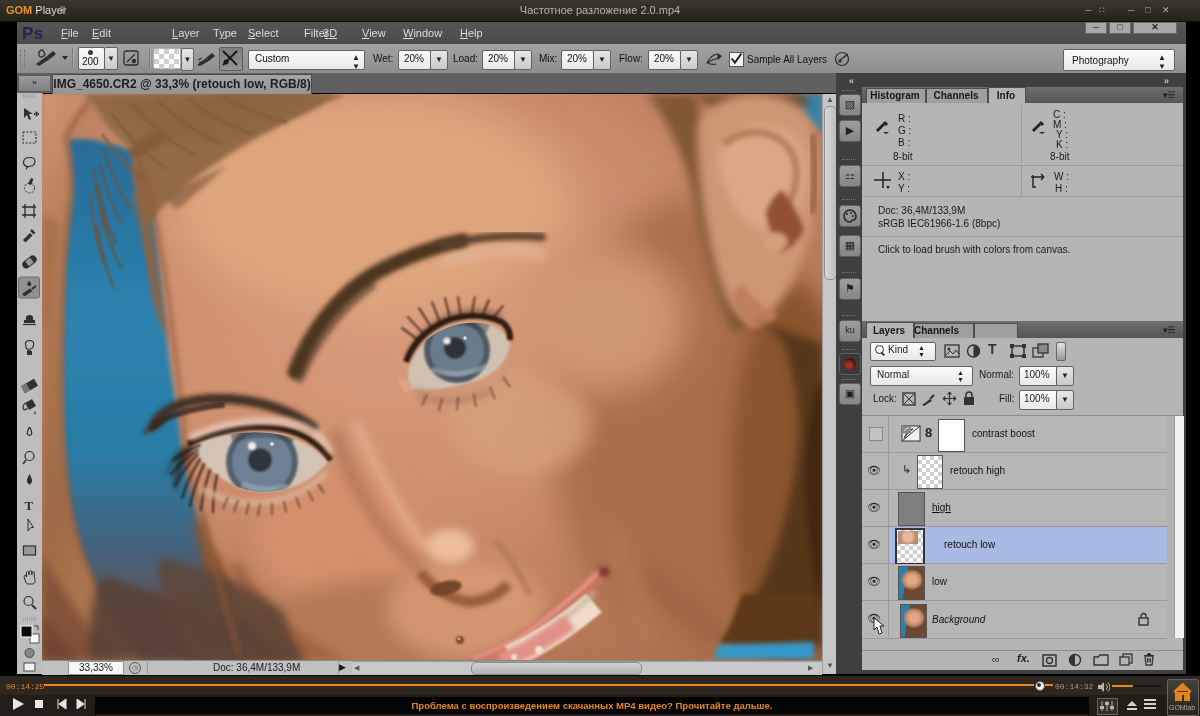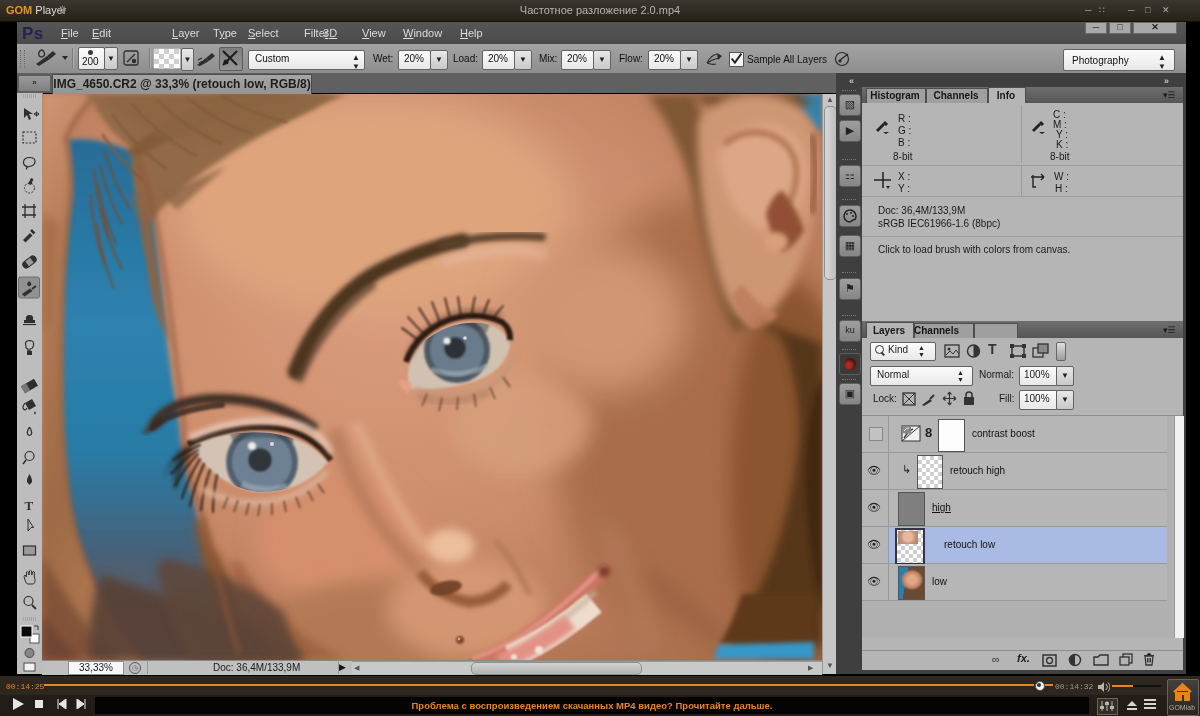--- a/index.html
+++ b/index.html
@@ -698,20 +698,33 @@
     <div class="abs chk" style="left:33px;top:1px;width:26px;height:33px;border:2px solid #334;"></div>
     <div class="abs" style="left:36px;top:4px;width:20px;height:13px;background:radial-gradient(circle at 50% 45%,#e8b89a 35%,#c49078 60%,#9a8a80 100%);"></div>
     <div class="lname" style="left:70px;top:12px;margin-left:12px;">retouch low</div>
   </div>
   <div class="abs lrow" style="top:148px;background:#b6b6b6;">
     <div class="eyecol"></div>
       <div class="eye">👁</div>
     <div class="abs thumbface" style="left:36px;top:2px;"></div>
     <div class="lname" style="left:70px;top:12px;">low</div>
   </div>
+  <div class="abs lrow" style="top:185px;background:#b6b6b6;height:37px;">
+    <div class="eyecol"></div>
+      <div class="eye">👁</div>
+    <svg class="abs" style="left:8px;top:16px;" width="16" height="20" viewBox="0 0 16 20">
+        <path d="M4 1 v12 l3 -3 2 7 3 -1 -2 -7 4 0 z" fill="#fff" stroke="#222" stroke-width="1"></path>
+      </svg>
+    <div class="abs thumbface" style="left:38px;top:3px;"></div>
+    <div class="lname" style="left:70px;top:13px;font-style:italic;">Background</div>
+    <svg class="abs" style="left:276px;top:11px;" width="11" height="14" viewBox="0 0 11 14">
+        <rect x="1" y="6" width="9" height="7" fill="none" stroke="#333" stroke-width="1.4"></rect>
+        <path d="M3 6 v-2 a2.5 2.5 0 0 1 5 0 v2" fill="none" stroke="#333" stroke-width="1.4"></path>
+      </svg>
+  </div>
 </div>
 
 <div class="abs" style="left:862px;top:650px;width:321px;height:20px;background:#b5b5b5;border-top:1px solid #8e8e8e;"></div>
 <div class="abs" style="left:992px;top:653px;color:#333;font-size:11px;letter-spacing:9px;">∞</div>
 <div class="abs" style="left:1017px;top:652px;color:#222;font-size:11px;font-style:italic;font-weight:bold;">fx.</div>
 <svg class="abs" style="left:1042px;top:654px;" width="15" height="13" viewBox="0 0 15 13">
     <rect x="1" y="1" width="13" height="11" fill="none" stroke="#333" stroke-width="1.5"></rect>
     <circle cx="7.5" cy="6.5" r="3" fill="none" stroke="#333" stroke-width="1.3"></circle>
   </svg>
 <svg class="abs" style="left:1068px;top:653px;" width="14" height="14" viewBox="0 0 14 14">

